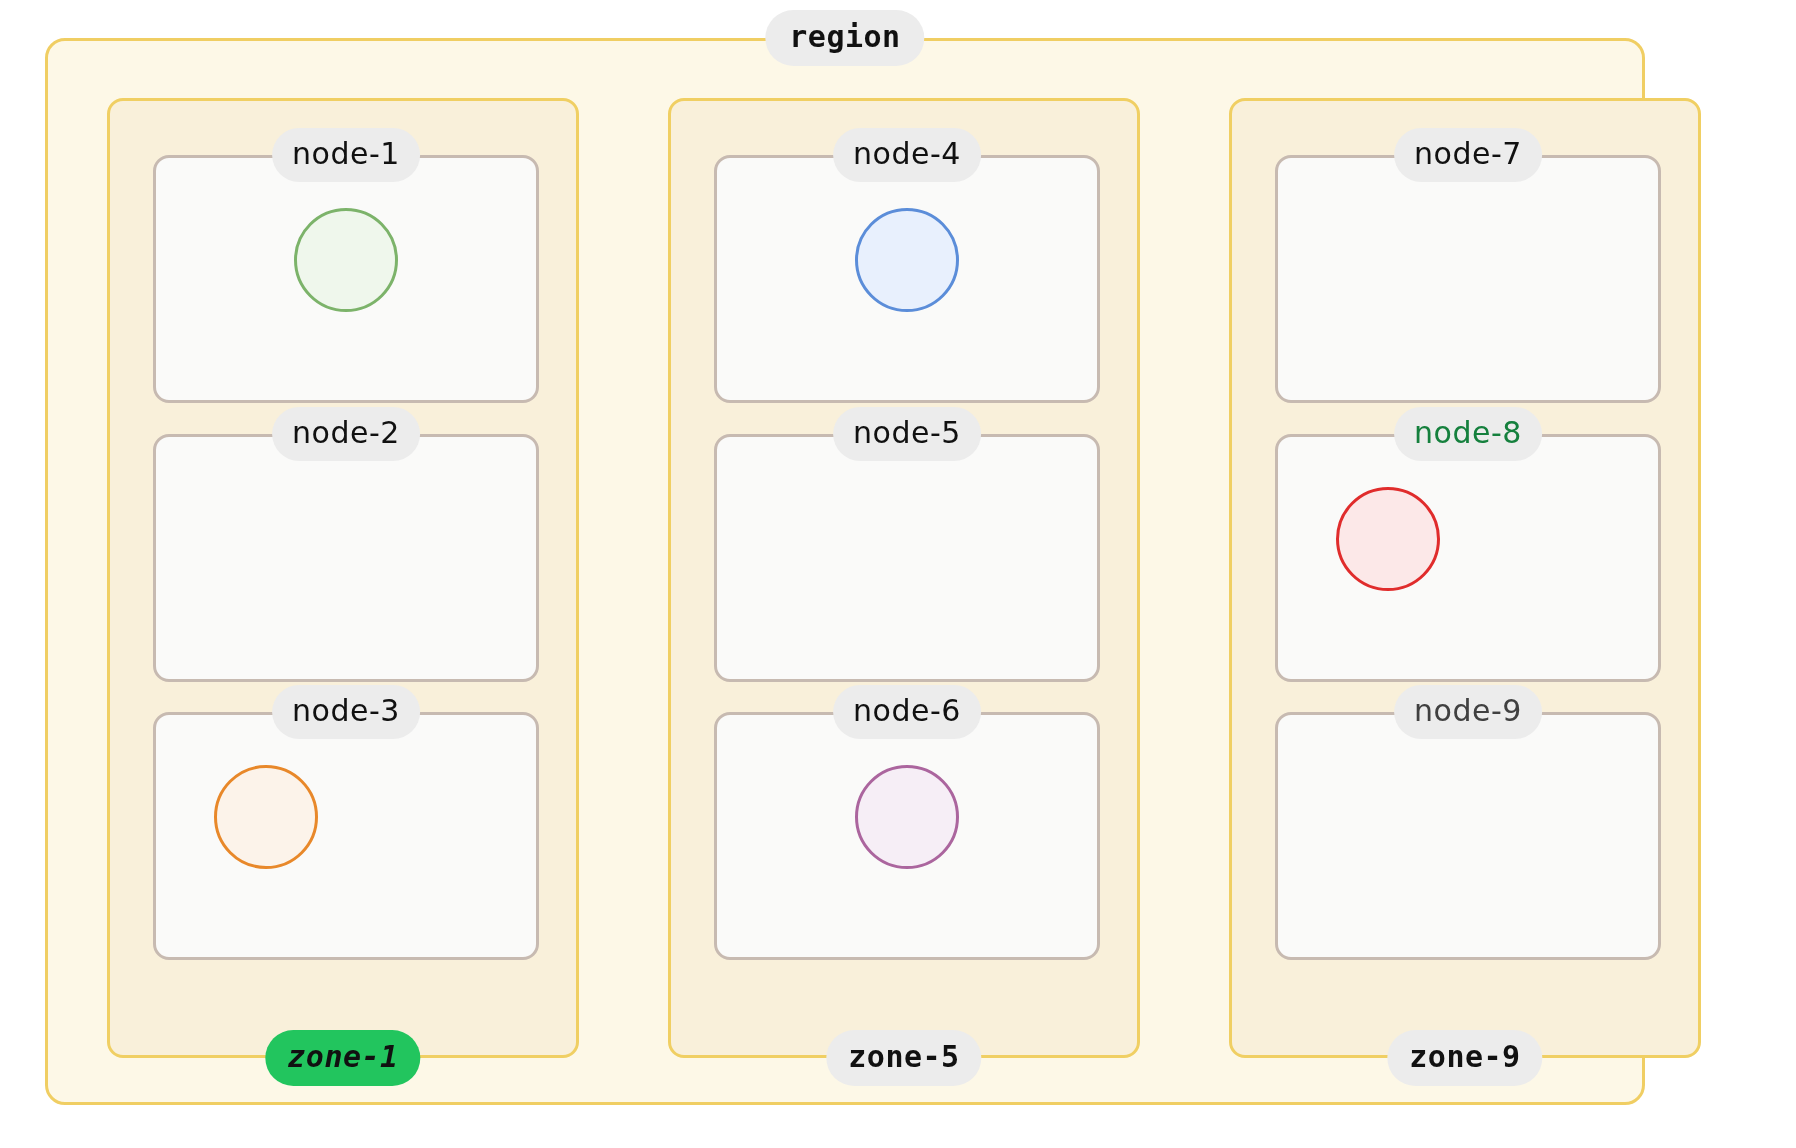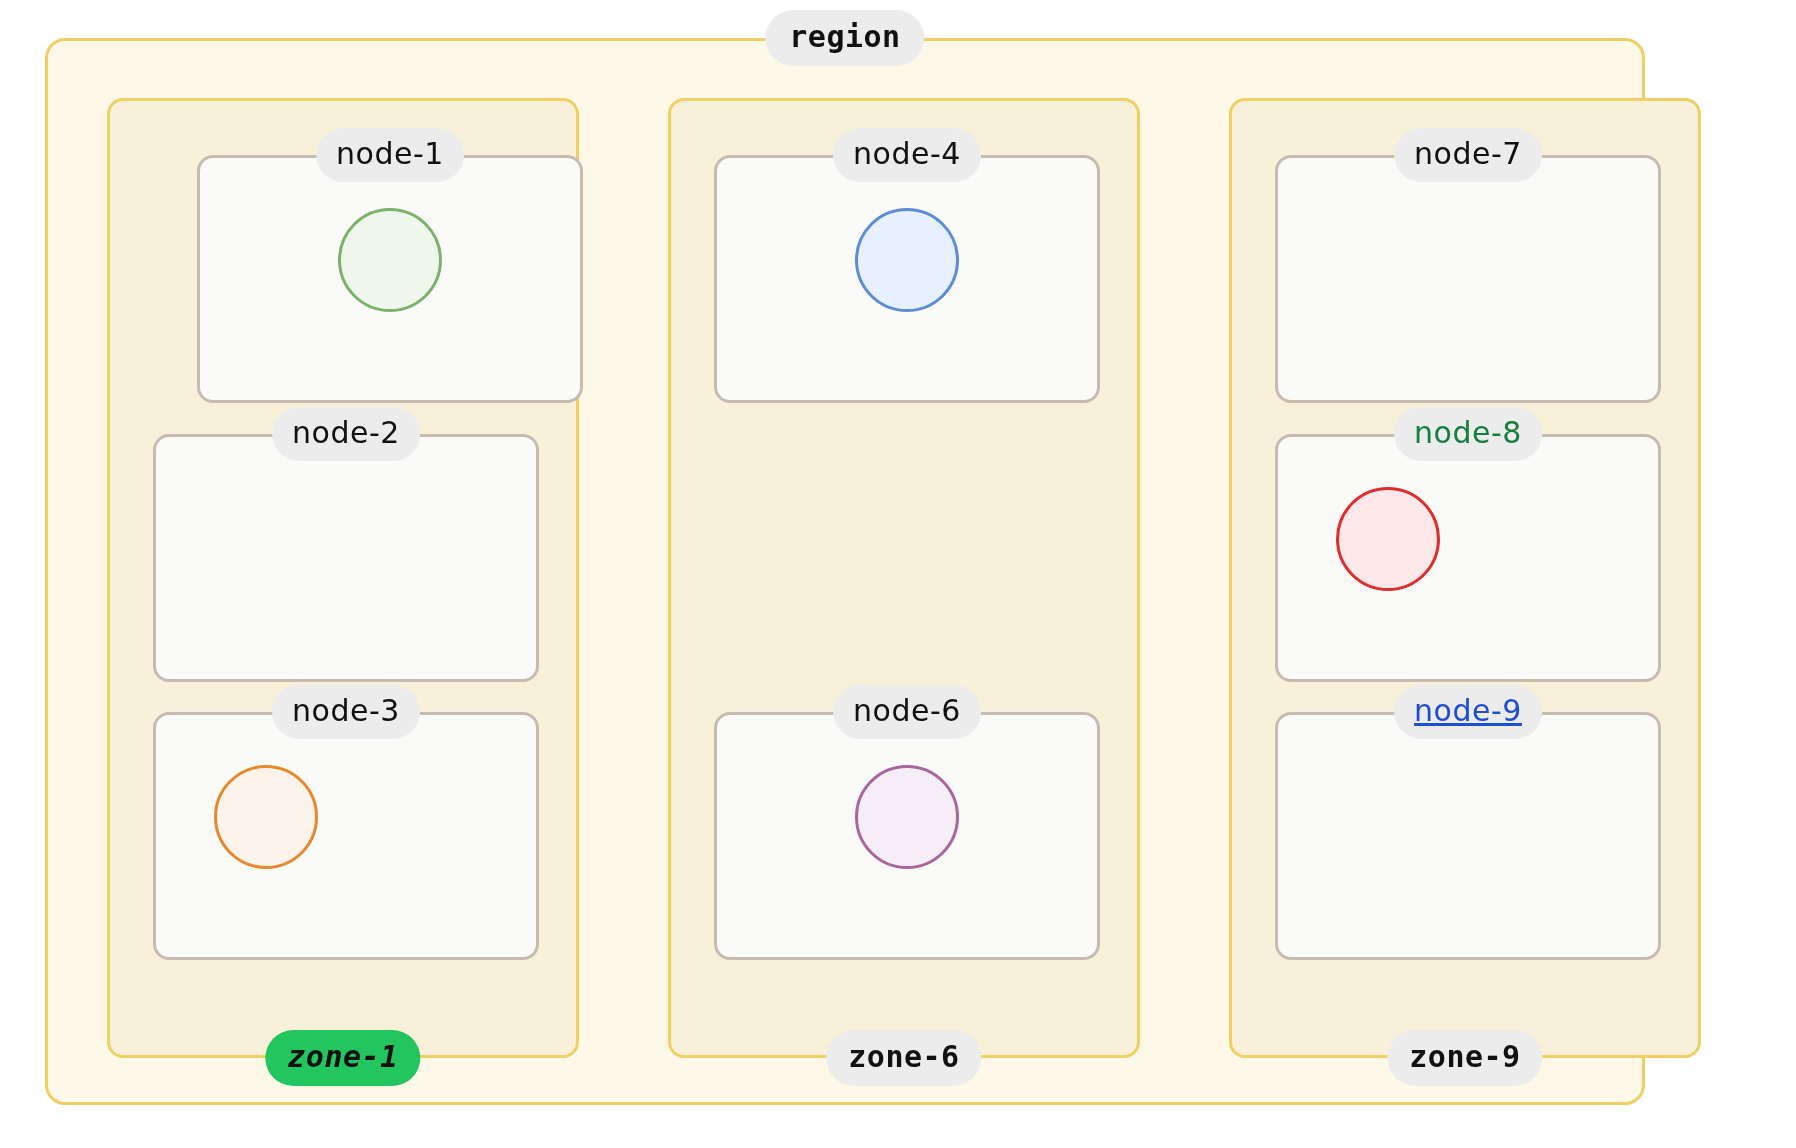--- a/index.html
+++ b/index.html
@@ -143,21 +143,21 @@
 
   <div class="region" style="background: rgb(253, 248, 231); border-color: rgb(240, 206, 99);">
 
     <div class="pill pill-region" style="background: rgb(236, 236, 236); color: rgb(17, 17, 17);">region</div>
 
     <div class="zones">
 
       <div class="zone" style="background: rgb(249, 240, 218); border-color: rgb(240, 207, 99);">
         <div class="nodes">
 
-          <div class="node" style="background: rgb(250, 250, 249); border-color: rgb(199, 186, 177); margin-left: 44px;">
+          <div class="node" style="background: rgb(250, 250, 249); border-color: rgb(199, 186, 177);">
             <div class="pill pill-node" style="background: rgb(236, 236, 236); color: rgb(17, 17, 17);">node-1</div>
             <div class="marker size-m pos-center" style="border-color: rgb(124, 179, 106); background: rgb(239, 247, 236);"></div>
           </div>
 
           <div class="node" style="background: rgb(250, 250, 249); border-color: rgb(199, 186, 177);">
             <div class="pill pill-node" style="background: rgb(236, 236, 236); color: rgb(17, 17, 17);">node-2</div>
           </div>
 
           <div class="node" style="background: rgb(250, 250, 249); border-color: rgb(199, 186, 177);">
             <div class="pill pill-node" style="background: rgb(236, 236, 236); color: rgb(17, 17, 17);">node-3</div>
@@ -169,44 +169,47 @@
       </div>
 
       <div class="zone" style="background: rgb(249, 240, 218); border-color: rgb(240, 207, 99); text-decoration: underline;">
         <div class="nodes">
 
           <div class="node" style="background: rgb(250, 250, 249); border-color: rgb(199, 186, 177);">
             <div class="pill pill-node" style="background: rgb(236, 236, 236); color: rgb(17, 17, 17);">node-4</div>
             <div class="marker size-m pos-center" style="border-color: rgb(91, 141, 217); background: rgb(232, 240, 253);"></div>
           </div>
 
+          <div class="node" style="background: rgb(250, 250, 249); border-color: rgb(199, 186, 177);">
+            <div class="pill pill-node" style="background: rgb(236, 236, 236); color: rgb(17, 17, 17);">node-5</div>
+          </div>
 
           <div class="node" style="background: rgb(250, 250, 249); border-color: rgb(199, 186, 177);">
             <div class="pill pill-node" style="background: rgb(236, 236, 236); color: rgb(17, 17, 17);">node-6</div>
             <div class="marker size-m pos-center" style="border-color: rgb(171, 101, 158); background: rgb(246, 238, 246);"></div>
           </div>
 
         </div>
-        <div class="pill pill-zone" style="background: rgb(236, 236, 236); color: rgb(17, 17, 17);">zone-6</div>
+        <div class="pill pill-zone" style="background: rgb(236, 236, 236); color: rgb(17, 17, 17);">zone-5</div>
       </div>
 
       <div class="zone" style="background: rgb(249, 240, 218); border-color: rgb(240, 207, 99);">
         <div class="nodes">
 
           <div class="node" style="background: rgb(250, 250, 249); border-color: rgb(199, 186, 177);">
             <div class="pill pill-node" style="background: rgb(236, 236, 236); color: rgb(17, 17, 17);">node-7</div>
           </div>
 
           <div class="node" style="background: rgb(250, 250, 249); border-color: rgb(199, 186, 177);">
             <div class="pill pill-node" style="background: rgb(236, 236, 236); color: #15803d;">node-8</div>
             <div class="marker size-m pos-left" style="border-color: rgb(224, 44, 44); background: rgb(252, 232, 232);"></div>
           </div>
 
           <div class="node" style="background: rgb(250, 250, 249); border-color: rgb(199, 186, 177);">
-            <div class="pill pill-node" style="background: rgb(236, 236, 236); color: #1d4ed8; text-decoration: underline;">node-9</div>
+            <div class="pill pill-node" style="background: rgb(236, 236, 236); color: #404040;">node-9</div>
           </div>
 
         </div>
         <div class="pill pill-zone" style="background: rgb(236, 236, 236); color: rgb(17, 17, 17);">zone-9</div>
       </div>
 
     </div>
   </div>
 </div>
 

